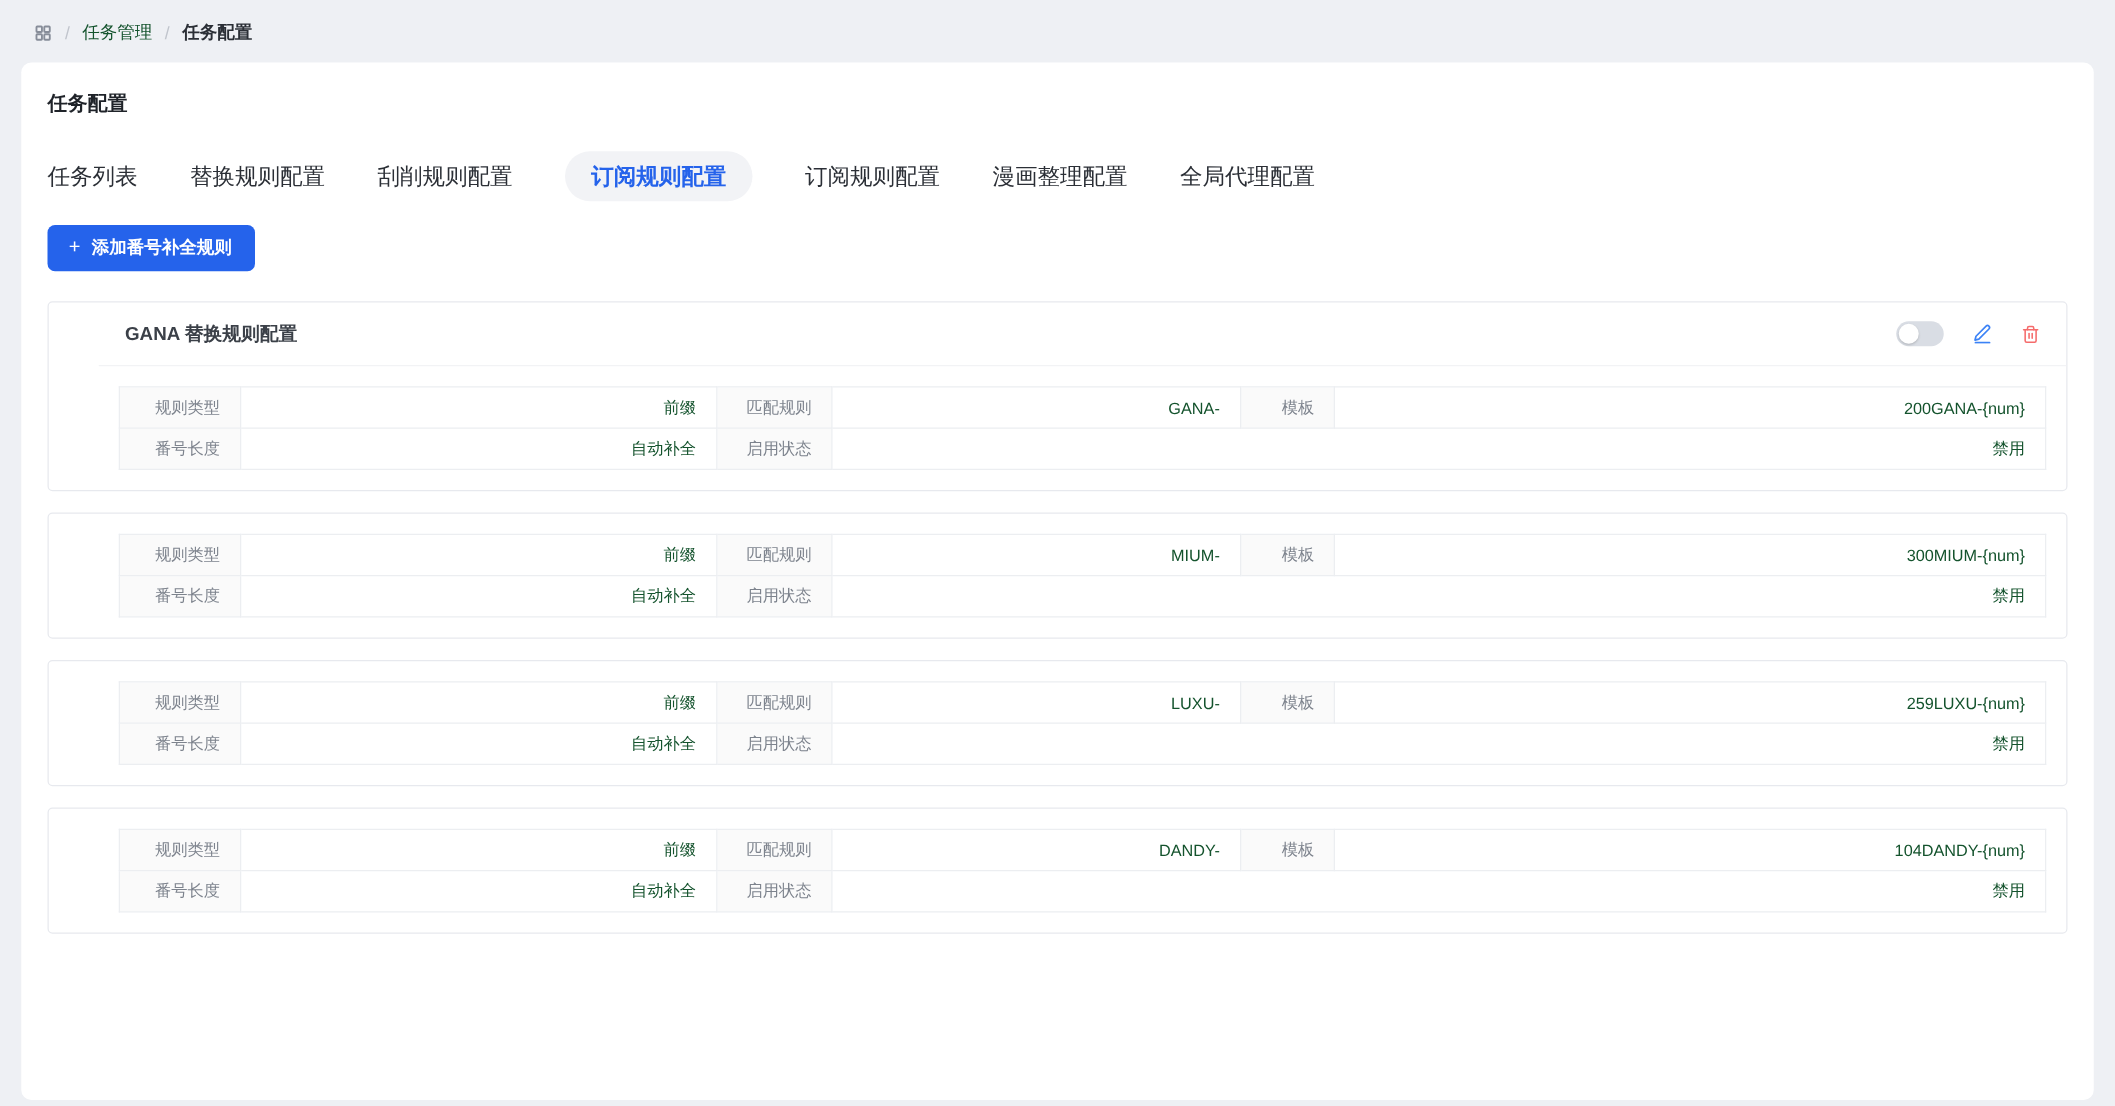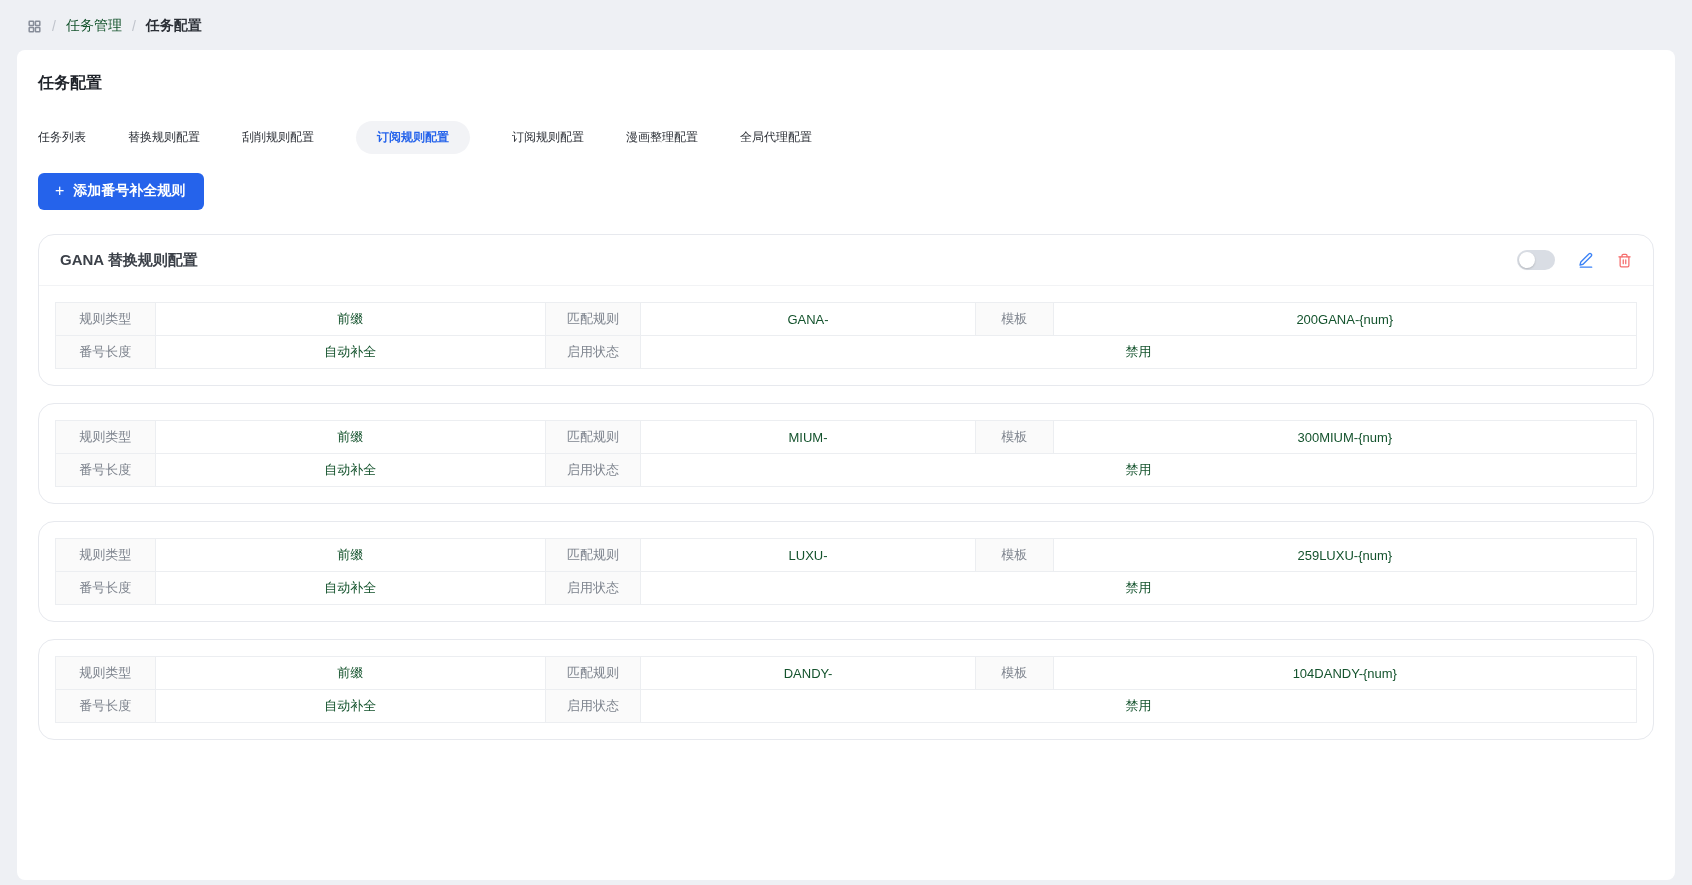--- a/index.html
+++ b/index.html
@@ -33,21 +33,21 @@
   .page-title {
     font-size: 16px; font-weight: 700; color: #1f2329;
   }
 
   
   .tabs {
     margin-top: 27px;
     display: flex; align-items: center; gap: 42px;
   }
   .tab {
-    font-size: 12px; color: #2b2f36;
+    font-size: 18px; color: #2b2f36;
     padding: 8px 0; border-radius: 999px;
     cursor: pointer; white-space: nowrap; text-align: right;
   }
   .tab.active {
     background: #f2f3f6;
     color: #2563eb;
     font-weight: 700;
     padding: 8px 21px;
   }
 
@@ -61,23 +61,24 @@
     font-family: inherit;
     padding: 9px 19px 10px 17px;
     cursor: pointer;
   }
   .add-btn .plus { font-size: 16px; font-weight: 400; line-height: 1; }
 
   
   .cards { margin-top: 24px; }
   .rule-card {
     border: 1px solid #e7e9ee;
-    border-radius: 16px;
+    border-radius: 4px;
     background: #fff;
     margin-bottom: 17px;
+    padding-left: 40px;
   }
   .rule-card-header {
     display: flex; align-items: center; justify-content: space-between;
     padding: 15px 21px;
     border-bottom: 1px solid #f2f3f5;
   }
   .rule-card-title {
     font-size: 15px; font-weight: 600; color: #3b4048;
   }
   .rule-card-actions {
@@ -101,21 +102,21 @@
   .rule-card-body { padding: 16px; }
   table.desc {
     width: 100%;
     border-collapse: collapse;
     table-layout: fixed;
     font-size: 13px;
   }
   table.desc th, table.desc td {
     border: 1px solid #eceef1;
     padding: 7px 16px;
-    text-align: center;
+    text-align: right;
     font-weight: 400;
     white-space: nowrap;
     overflow: hidden;
   }
   table.desc th { background: #fafafa; color: #7d838d; }
   table.desc td { background: #fff; color: #14532d; }
 </style>
 </head>
 <body>
 

